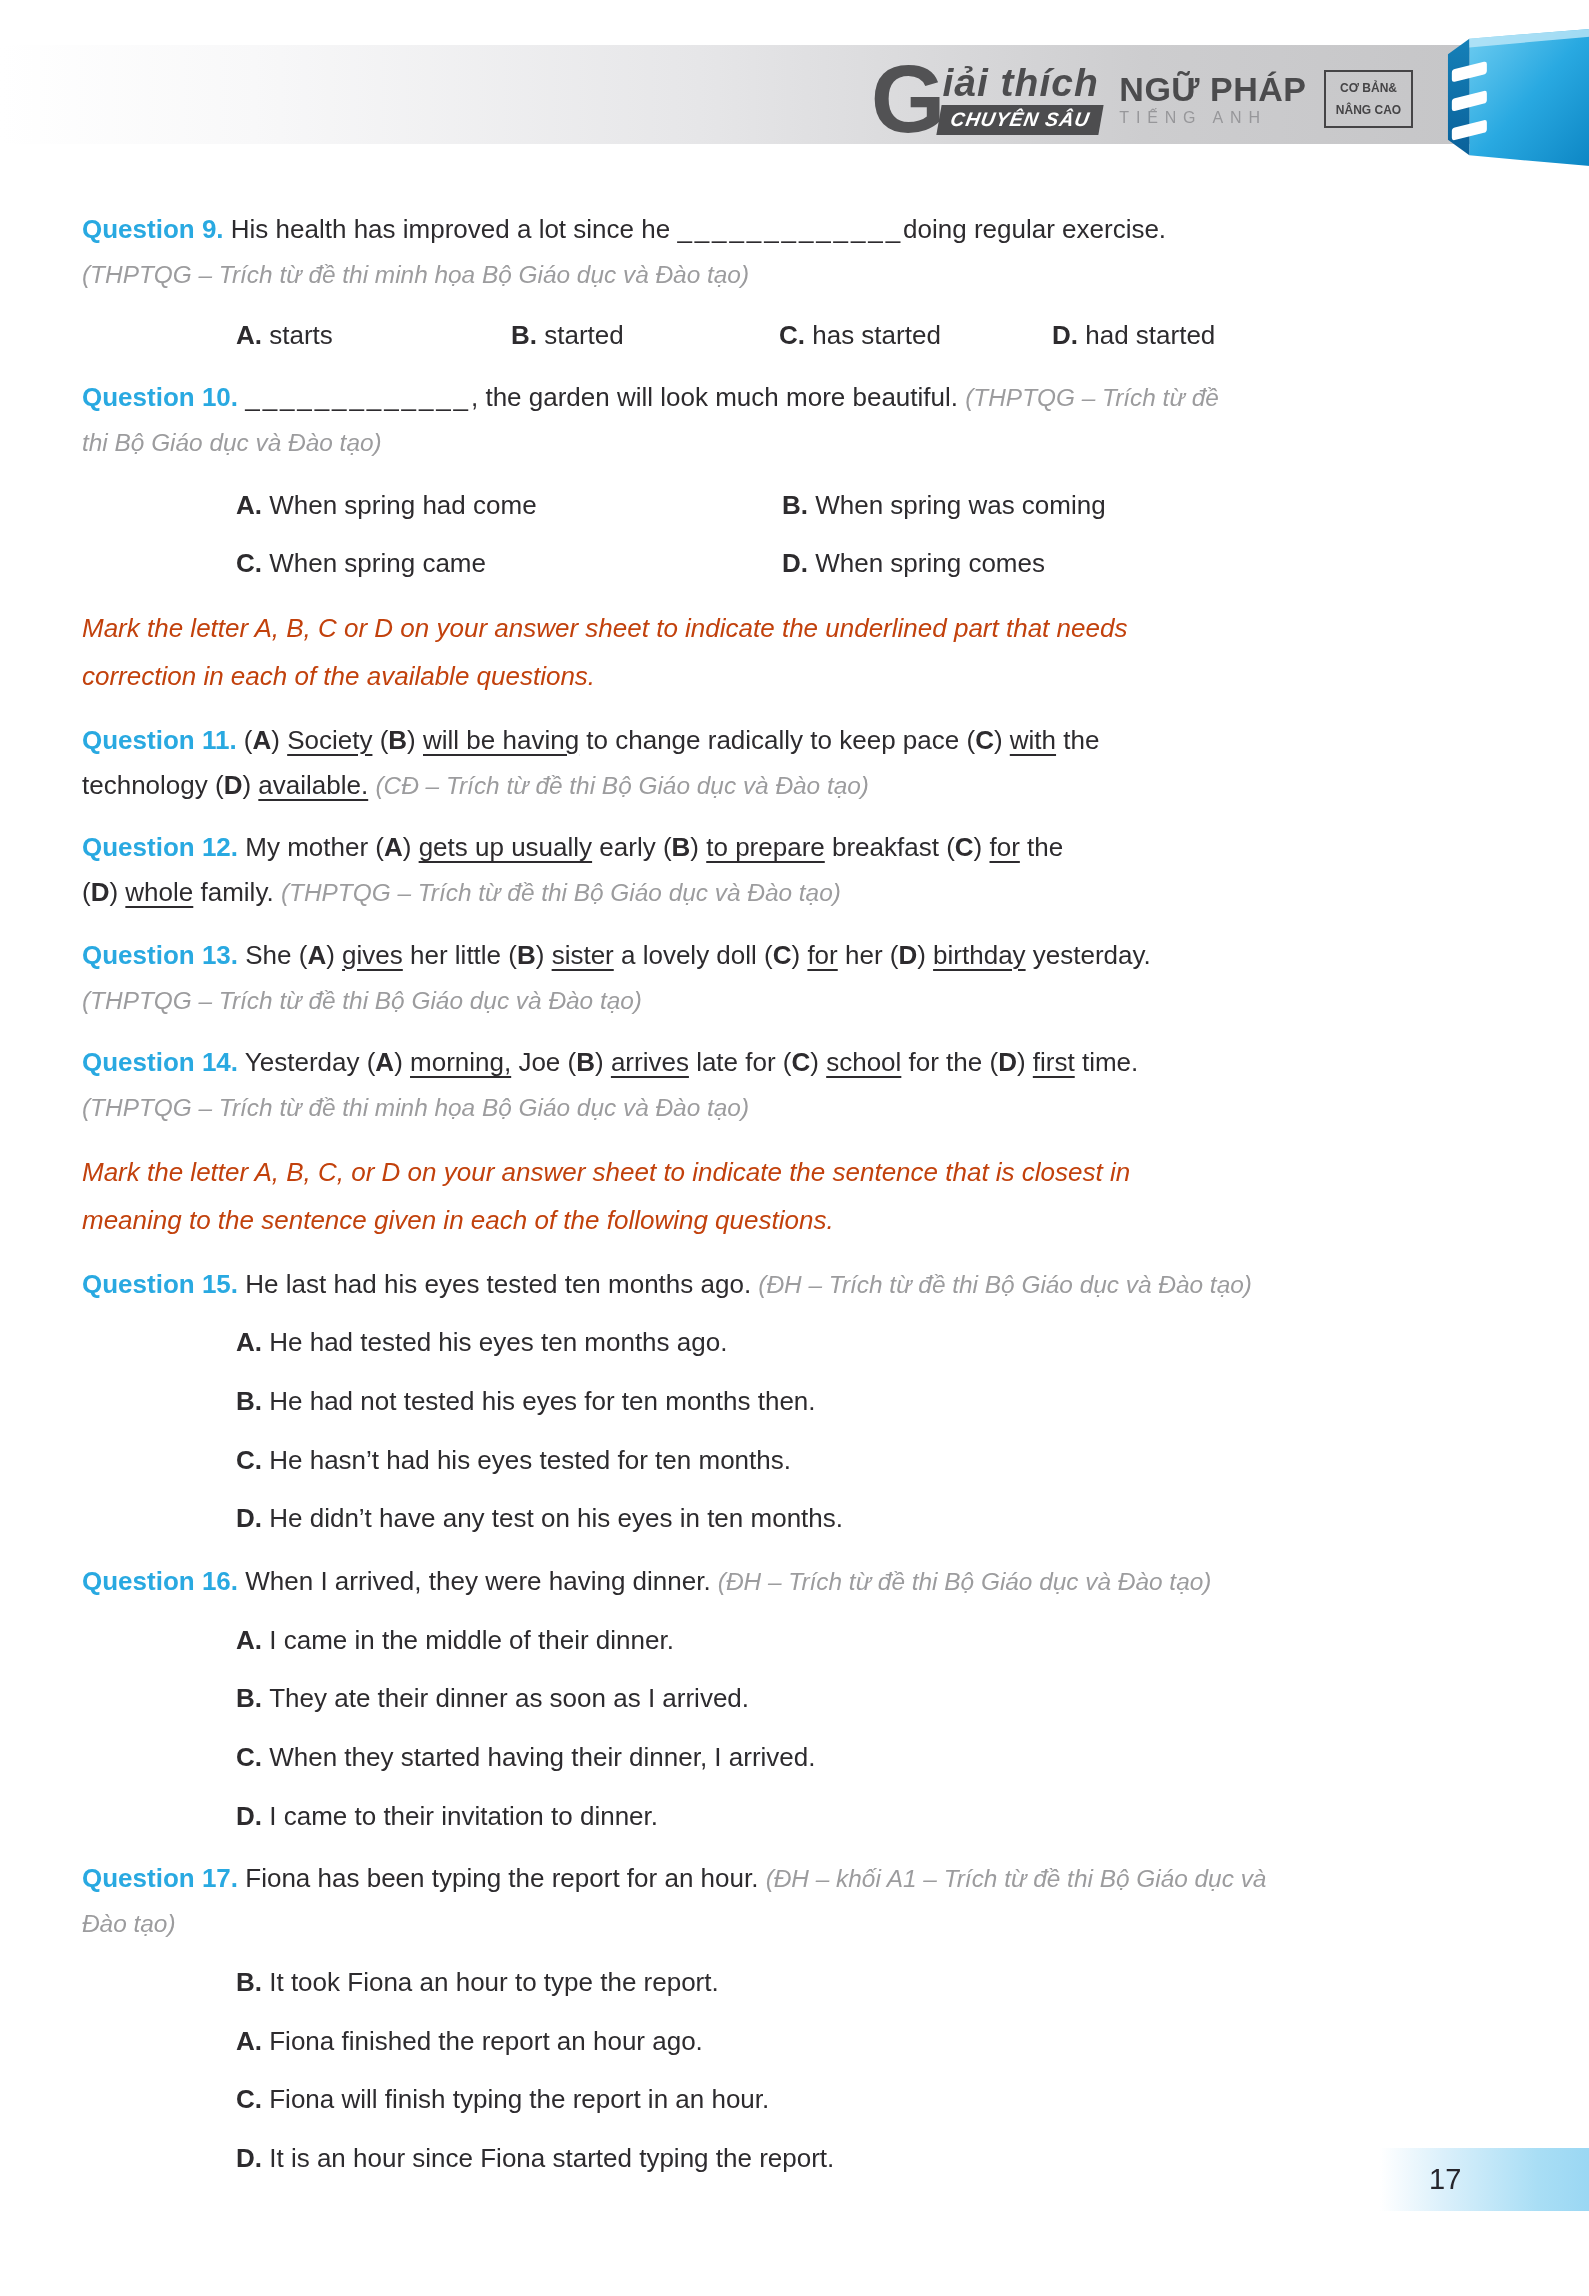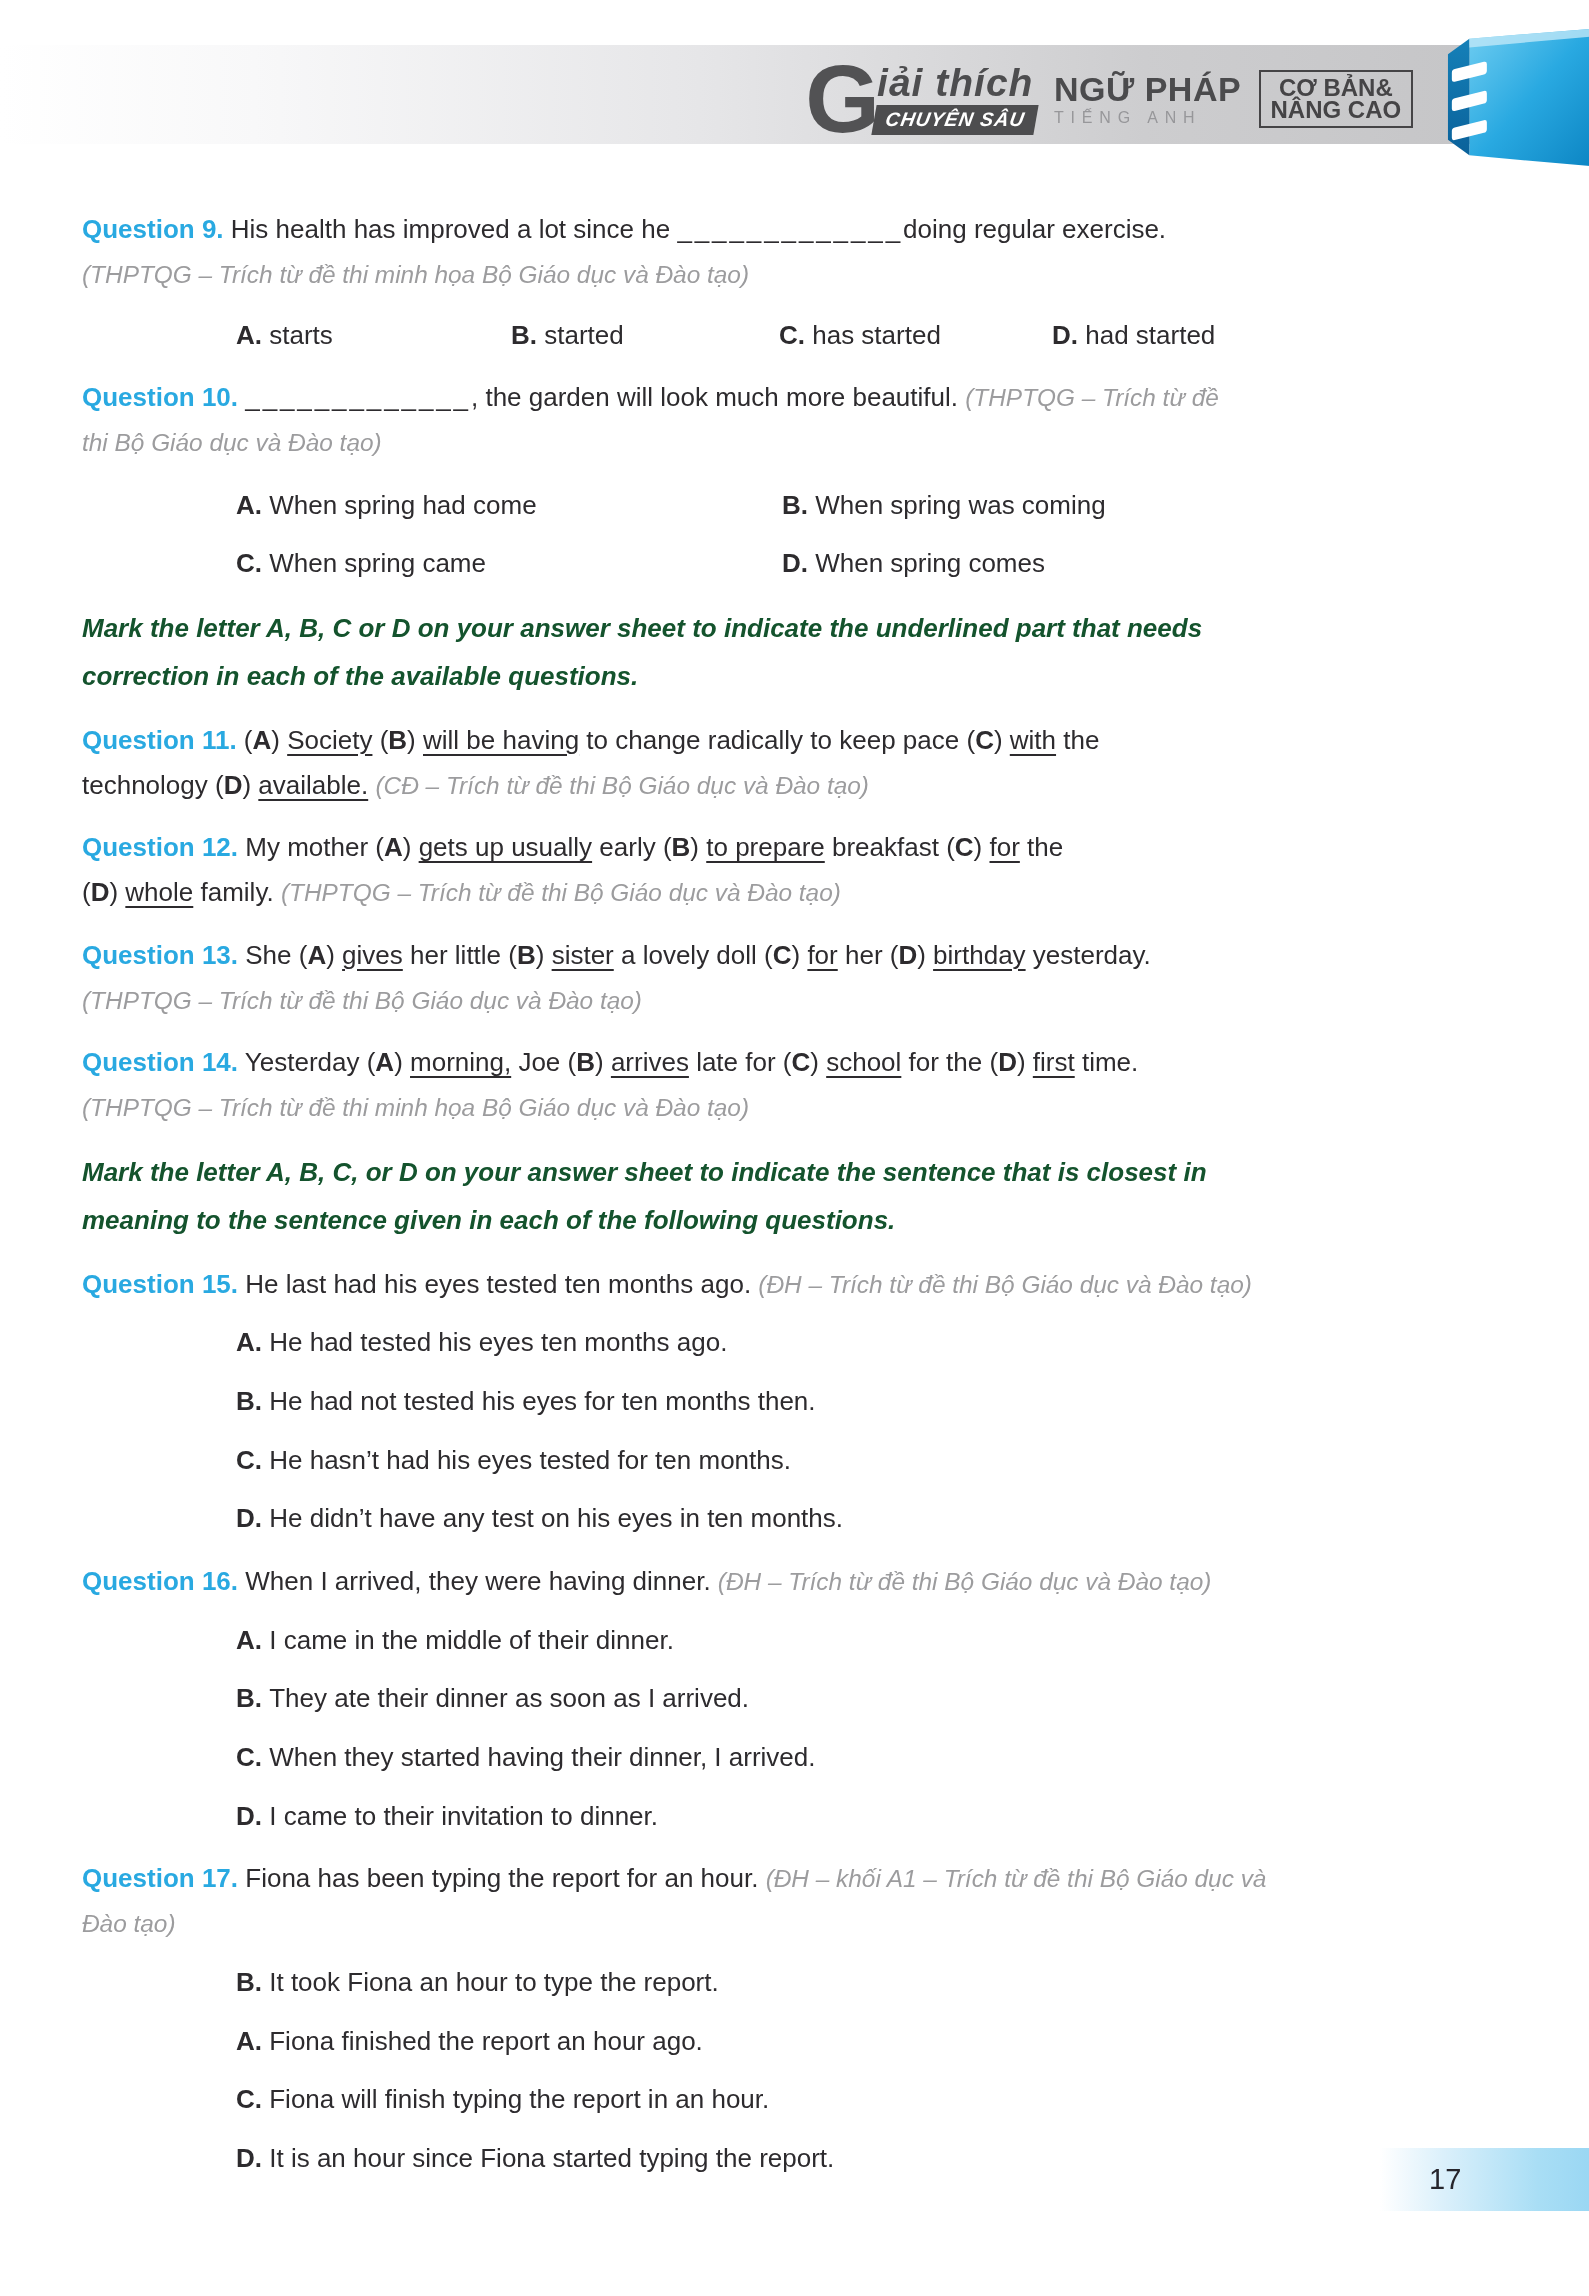--- a/index.html
+++ b/index.html
@@ -19,34 +19,34 @@
   .gmark{display:flex;align-items:center;}
   .gbig{font-size:96px;font-weight:700;color:#525254;line-height:.78;letter-spacing:-2px;}
   .gtext{display:flex;flex-direction:column;margin-left:-3.9px;text-align:center;}
   .gword{font-size:39px;font-weight:700;font-style:italic;color:#4d4d4f;letter-spacing:1px;line-height:1;}
   .gsub{background:#4d4d4f;color:#ffffff;font-size:19.5px;font-weight:700;font-style:italic;
         padding:2.9px 11.7px 3.9px 11.7px;transform:skewX(-10deg);letter-spacing:1px;margin-top:2.9px;align-self:flex-start;}
   .ngp{margin-left:17.6px;}
   .ngp1{font-size:34px;font-weight:800;color:#4b4b4d;line-height:1.05;letter-spacing:0.5px;}
   .ngp2{font-size:16px;color:#97979a;letter-spacing:6.8px;margin-top:2.9px;line-height:1;}
   .badge{margin-left:17.6px;border:2.9px solid #454446;color:#454446;font-weight:800;
-         font-size:24px;line-height:22.4px;padding:4.9px 9.8px;text-align:center;white-space:nowrap;}
+         font-size:12px;line-height:22.4px;padding:4.9px 9.8px;text-align:center;white-space:nowrap;}
   .bluecorner{position:absolute;top:27px;right:0;}
 
   
   .content{position:absolute;left:82px;top:207px;width:1426px;}
   .line{font-size:26px;line-height:45px;min-height:45px;}
   .qlabel{color:#29a9e1;font-weight:700;}
   .b{font-weight:700;}
   .u{text-decoration:underline;text-decoration-thickness:2px;text-underline-offset:4.9px;}
   .cite{color:#9c9c9e;font-style:italic;font-size:24.4px;margin-top:41px;}
   .blank{letter-spacing:2.9px;}
   .para{margin-top:17.6px;}
   .content > .para:first-child{margin-top:0;}
-  .instruction{margin:17.6px 0;color:#14532d;font-weight:700;font-style:italic;}
+  .instruction{margin:17.6px 0;color:#c2410c;font-weight:400;font-style:italic;}
   .instruction .line{line-height:48px;}
   .opts4{display:grid;grid-template-columns:275px 268px 273px auto;padding-left:154px;margin-top:15.6px;}
   .opts2{display:grid;grid-template-columns:546px auto;row-gap:13.7px;padding-left:154px;margin-top:17.6px;}
   .optlist{padding-left:154px;margin-top:13.7px;}
   .optline{margin-bottom:13.7px;}
 
   
   .page-badge{
     position:absolute;left:1380px;top:2148px;width:210px;height:63px;box-sizing:border-box;
     background:linear-gradient(90deg,#ffffff 0%,#dbf0fb 30%,#a9def5 75%,#9ad7f3 100%);

